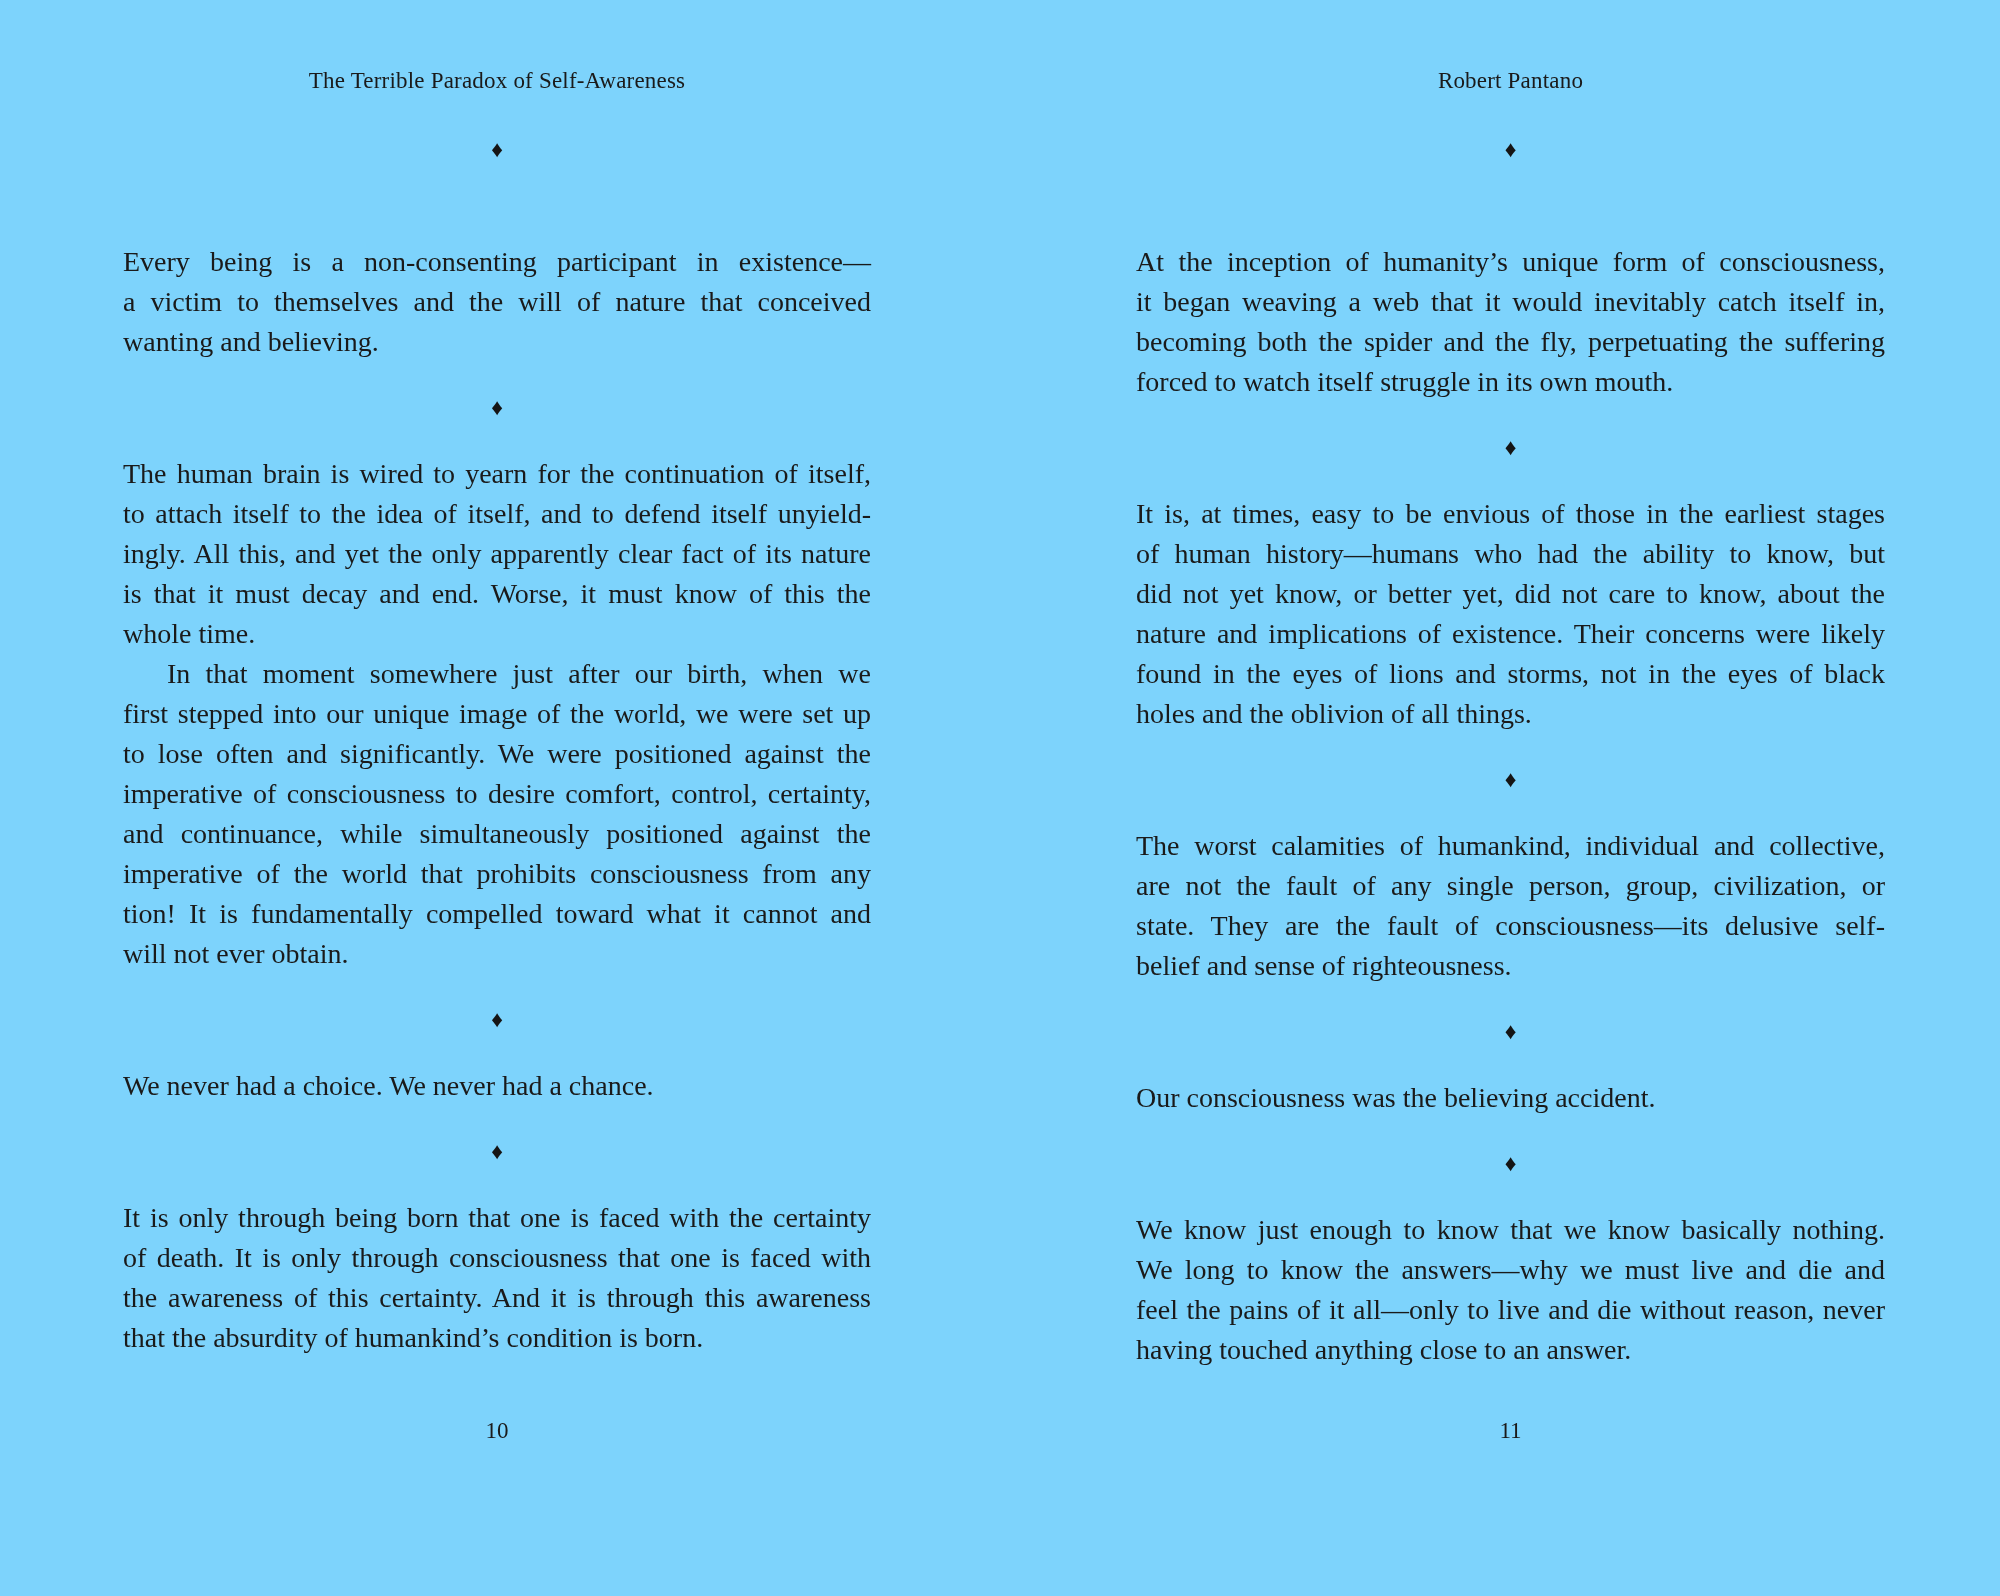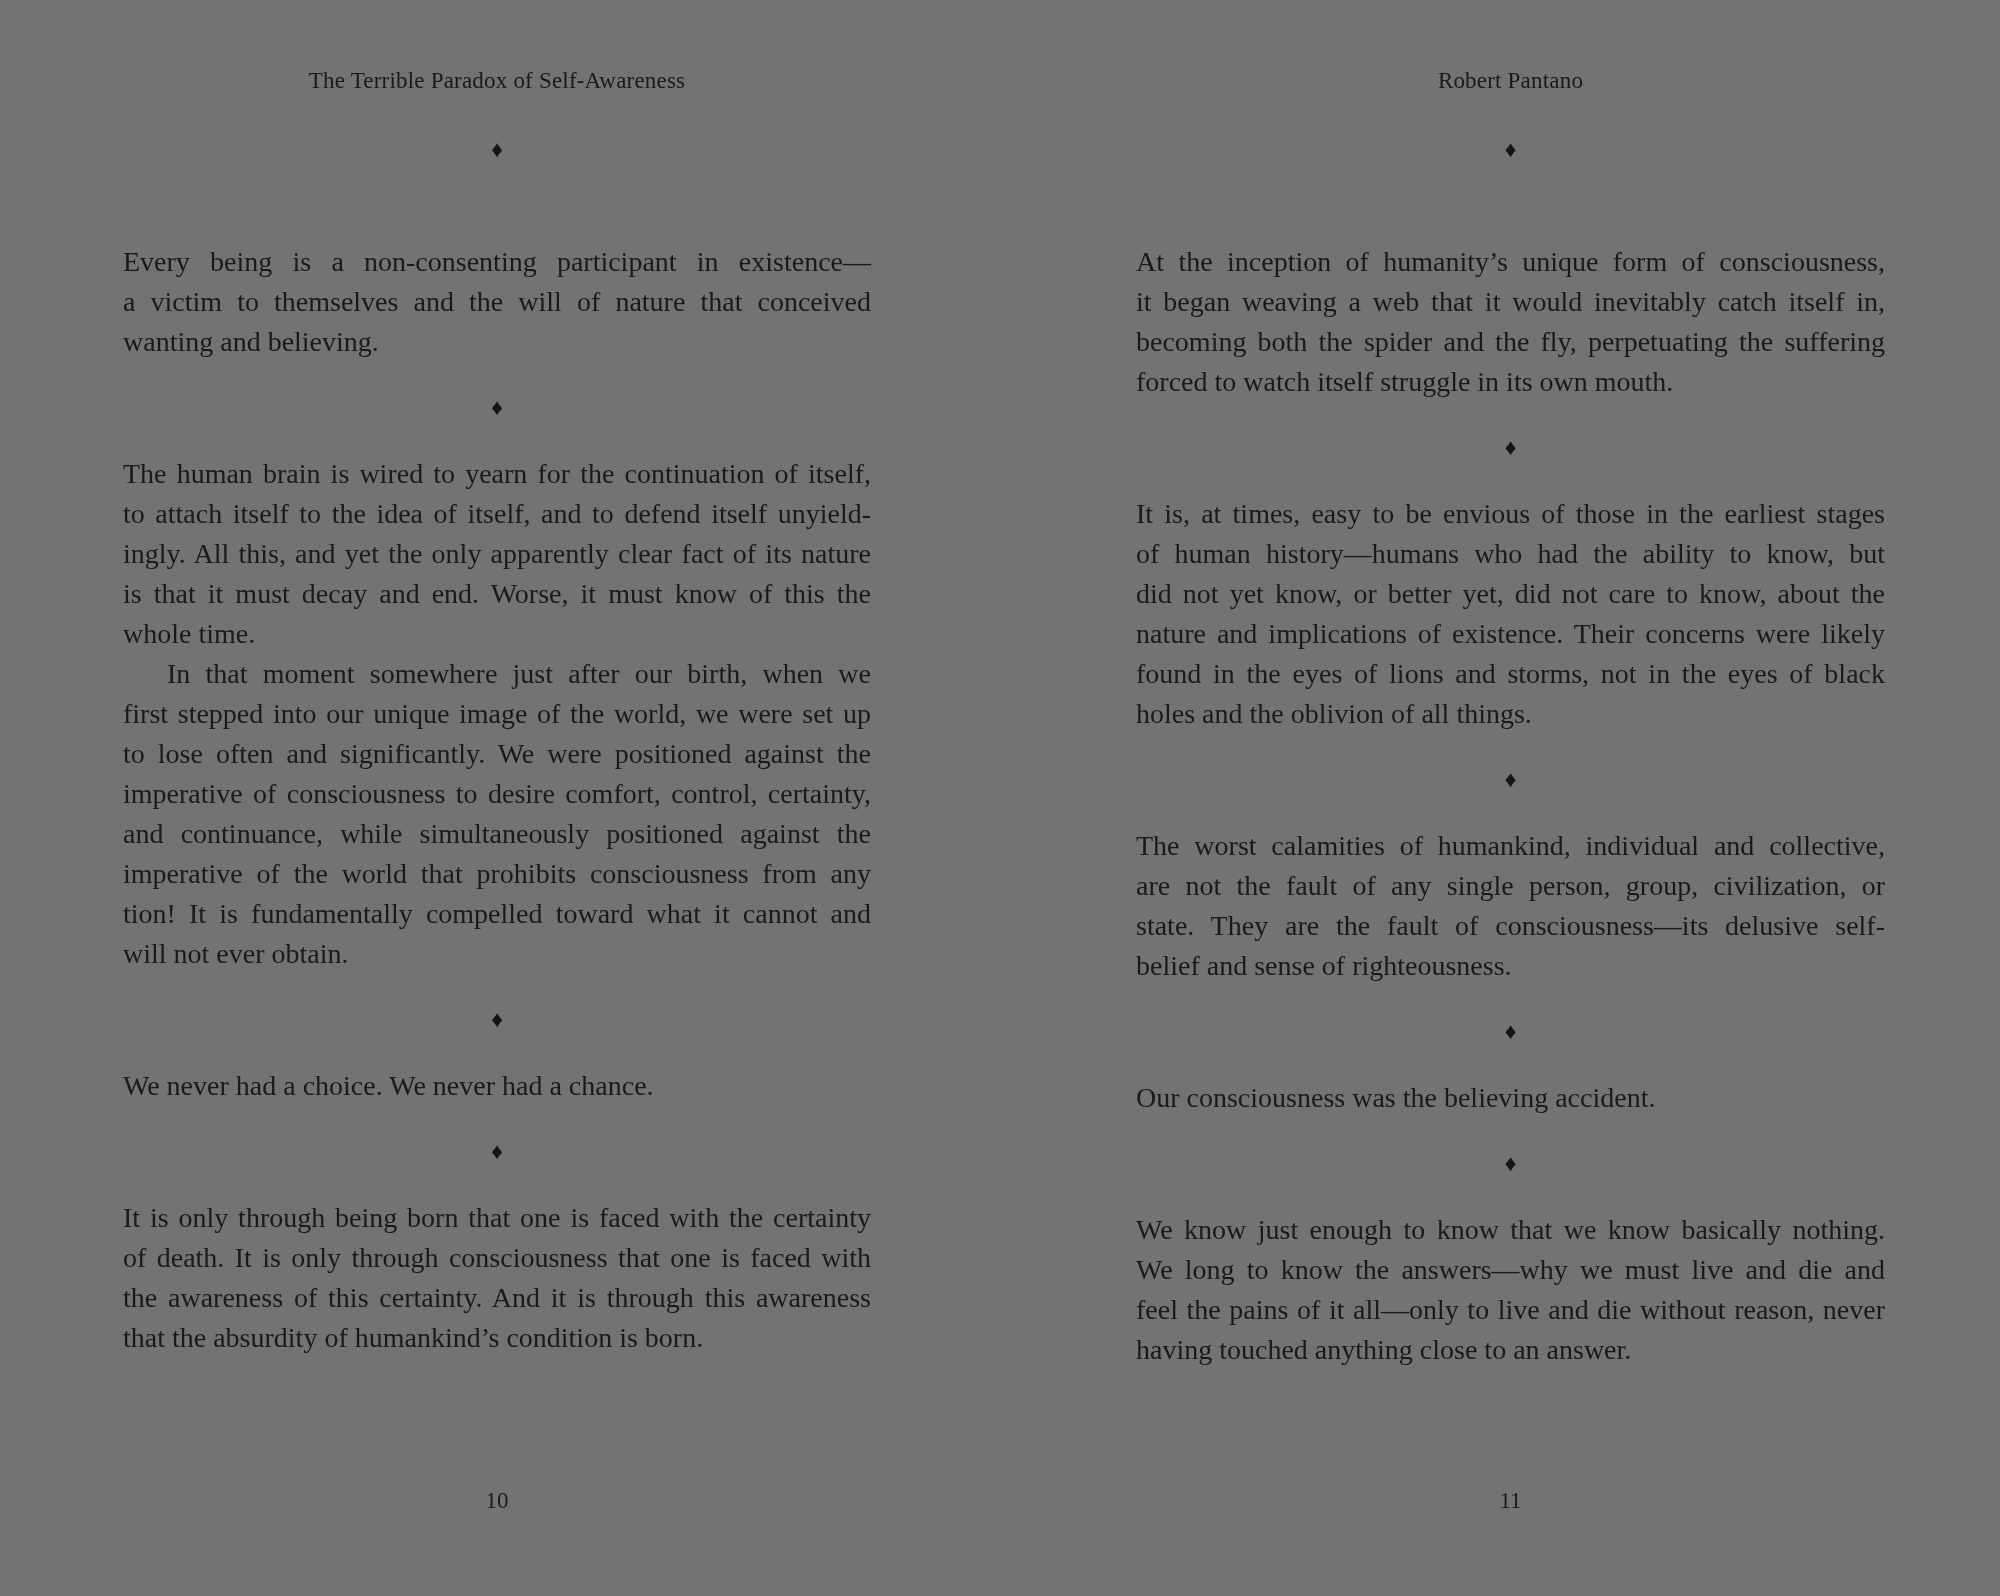--- a/index.html
+++ b/index.html
@@ -4,21 +4,21 @@
 <style>
   html, body {
     margin: 0;
     padding: 0;
     background: #ffffff;
   }
   .spread {
     position: relative;
     width: 2000px;
     height: 1596px;
-    background: #737373;
+    background: #7dd3fc;
     color: #1a1a1a;
     font-family: "Liberation Serif", "DejaVu Serif", serif;
     overflow: hidden;
   }
   .page {
     position: absolute;
     top: 0;
     height: 100%;
   }
   .page.left  { left: 123px;  width: 748px; }
@@ -52,21 +52,21 @@
   .line {
     white-space: nowrap;
     text-align: justify;
     text-align-last: justify;
   }
   .line.last { text-align-last: left; }
   .inner.indented .line:first-child { text-indent: 44px; }
 
   .pageno {
     position: absolute;
-    top: 1486px;
+    top: 1416px;
     left: 0;
     width: 100%;
     text-align: center;
     font-size: 23px;
     line-height: 30px;
   }
 </style>
 </head>
 <body>
 

